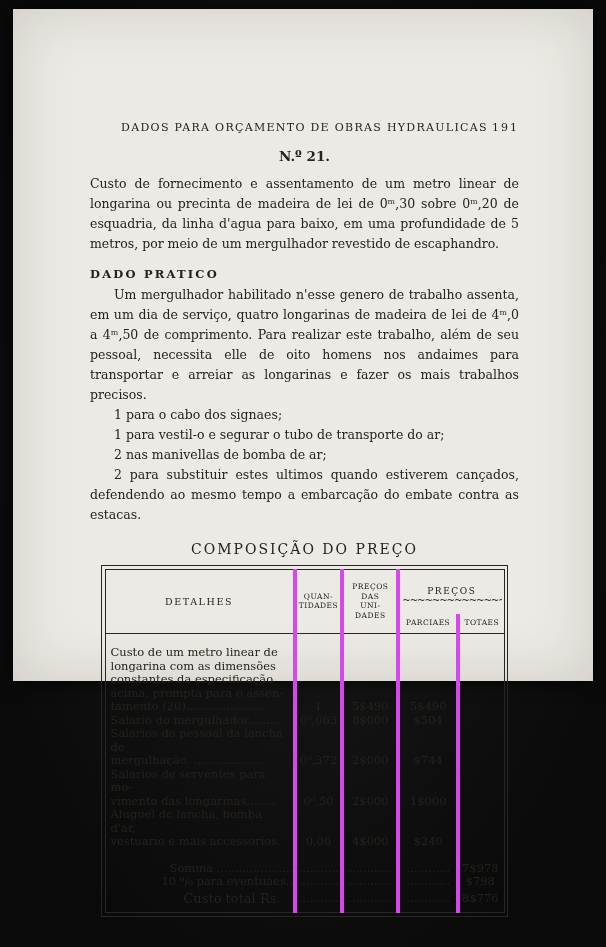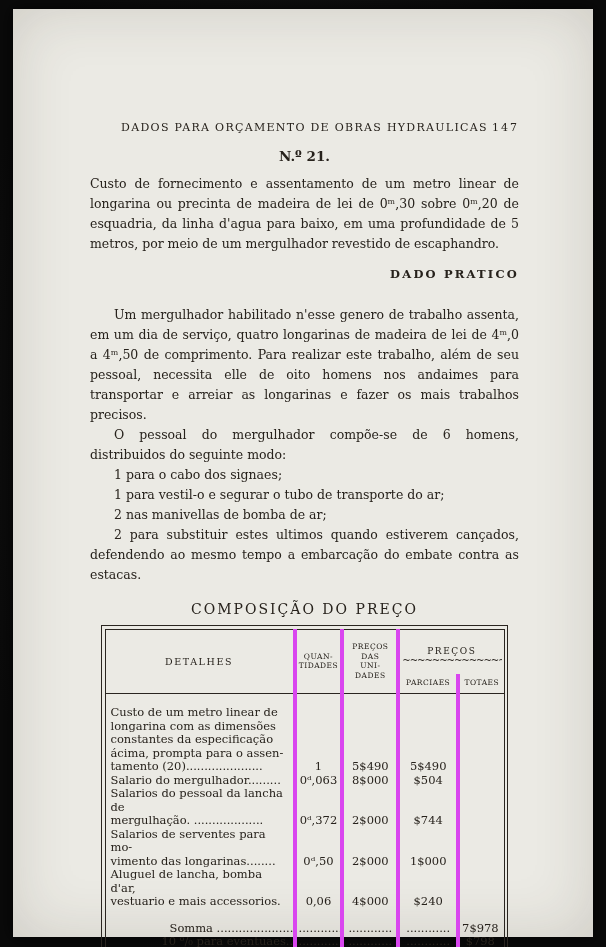--- a/index.html
+++ b/index.html
@@ -14,21 +14,21 @@
   .scan-bg {
     position: absolute; inset: 0;
     background: radial-gradient(ellipse at 50% 45%, #1b1b1b 0%, #0a0a0a 80%);
   }
   .speck { position: absolute; background: #9a9a94; border-radius: 50%; opacity: .55; }
   .speck1 { left: 16px; top: 34px; width: 3px; height: 2px; }
   .speck2 { left: 13px; top: 60px; width: 2px; height: 2px; }
 
   .page {
     position: absolute; left: 13px; top: 9px;
-    width: 580px; height: 928px;
+    width: 580px; height: 672px;
     background: #ebeae4;
     box-shadow: inset 0 0 60px rgba(60,50,35,.16), 0 0 16px rgba(0,0,0,.85);
     color: #27221c;
   }
   .content { position: absolute; left: 77px; right: 74px; top: 112px; }
 
   .running-header {
     position: relative; text-align: center;
     font-size: 11px; letter-spacing: 1.3px;
     margin-bottom: 14px; white-space: nowrap;
@@ -38,22 +38,22 @@
   .section-number {
     text-align: center; font-weight: bold; font-size: 13.5px;
     margin-bottom: 10px;
   }
 
   p { margin: 0; text-align: justify; font-size: 12.5px; line-height: 20px; }
   .indent { text-indent: 24px; }
   .intro { margin-bottom: 4px; }
 
   .dado {
-    text-align: right; font-weight: bold; font-size: 11.5px;
-    letter-spacing: 2.2px; margin: 13px 0 24px;
+    text-align: left; font-weight: bold; font-size: 11.5px;
+    letter-spacing: 2.2px; margin: 13px 0 4px;
   }
 
   .table-title {
     text-align: center; font-size: 14px; letter-spacing: 2px;
     margin: 16px 0 8px;
   }
 
   .table-frame {
     width: 407px; margin: 0 auto;
     border: 1.6px solid #2a2520;
@@ -106,31 +106,30 @@
 
 <div class="scan-bg">
   <div class="speck speck1"></div>
   <div class="speck speck2"></div>
 
   <div class="page">
     <div class="content">
 
       <div class="running-header">
         <span class="rh-title">DADOS PARA ORÇAMENTO DE OBRAS HYDRAULICAS</span>
-        <span class="rh-page">147</span>
+        <span class="rh-page">191</span>
       </div>
 
       <div class="section-number">N.º 21.</div>
 
       <p class="intro">Custo de fornecimento e assentamento de um metro linear de longarina ou precinta de madeira de lei de 0ᵐ,30 sobre 0ᵐ,20 de esquadria, da linha d'agua para baixo, em uma profundidade de 5 metros, por meio de um mergulhador revestido de escaphandro.</p>
 
       <div class="dado">DADO PRATICO</div>
 
       <p class="indent">Um mergulhador habilitado n'esse genero de trabalho assenta, em um dia de serviço, quatro longarinas de madeira de lei de 4ᵐ,0 a 4ᵐ,50 de comprimento. Para realizar este trabalho, além de seu pessoal, necessita elle de oito homens nos andaimes para transportar e arreiar as longarinas e fazer os mais trabalhos precisos.</p>
-      <p class="indent">O pessoal do mergulhador compõe-se de 6 homens, distribuidos do seguinte modo:</p>
 
       <p class="indent">1 para o cabo dos signaes;</p>
       <p class="indent">1 para vestil-o e segurar o tubo de transporte do ar;</p>
       <p class="indent">2 nas manivellas de bomba de ar;</p>
       <p class="indent">2 para substituir estes ultimos quando estiverem cançados, defendendo ao mesmo tempo a embarcação do embate contra as estacas.</p>
 
       <div class="table-title">COMPOSIÇÃO DO PREÇO</div>
 
       <div class="table-frame">
         <table>

